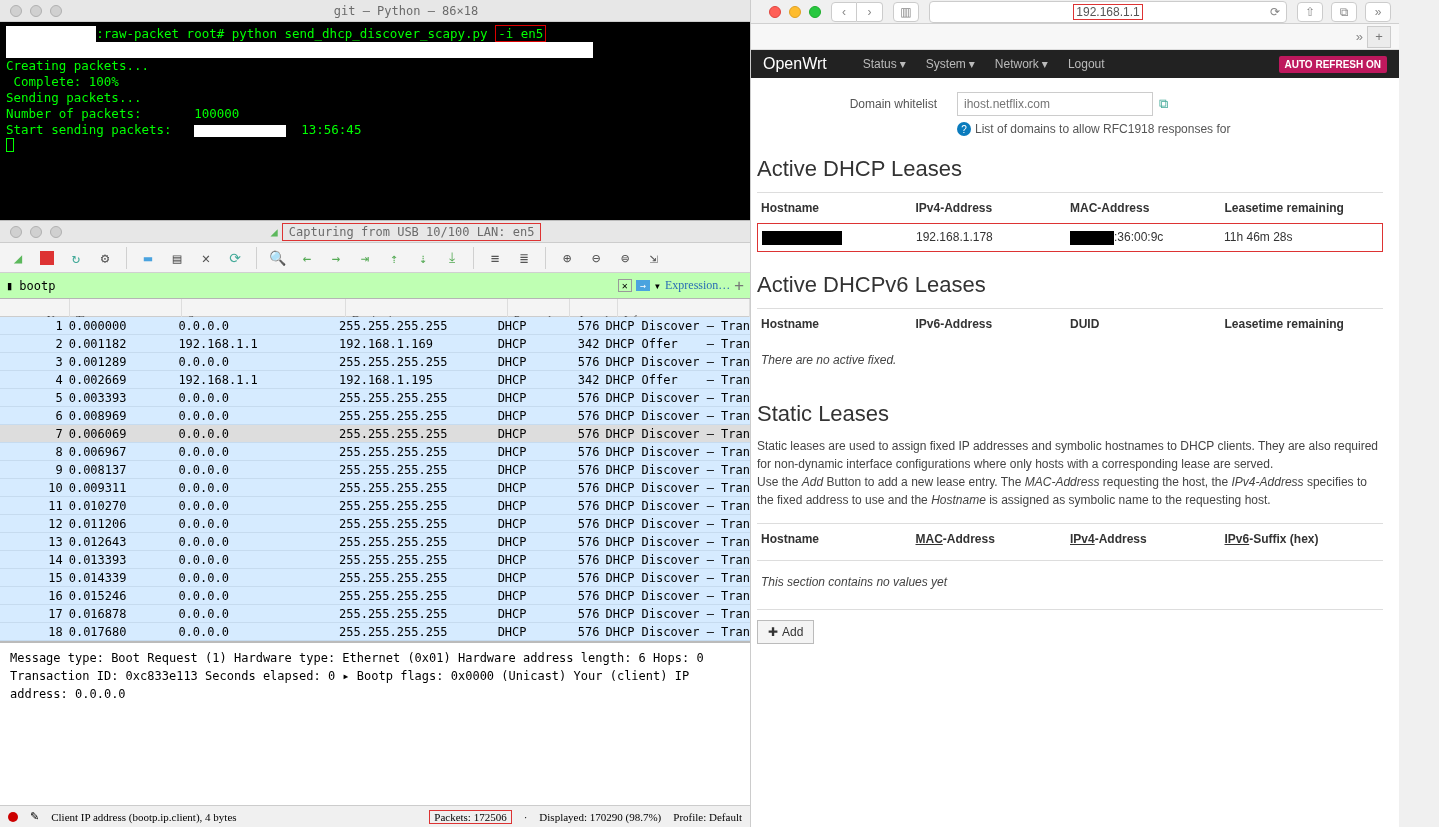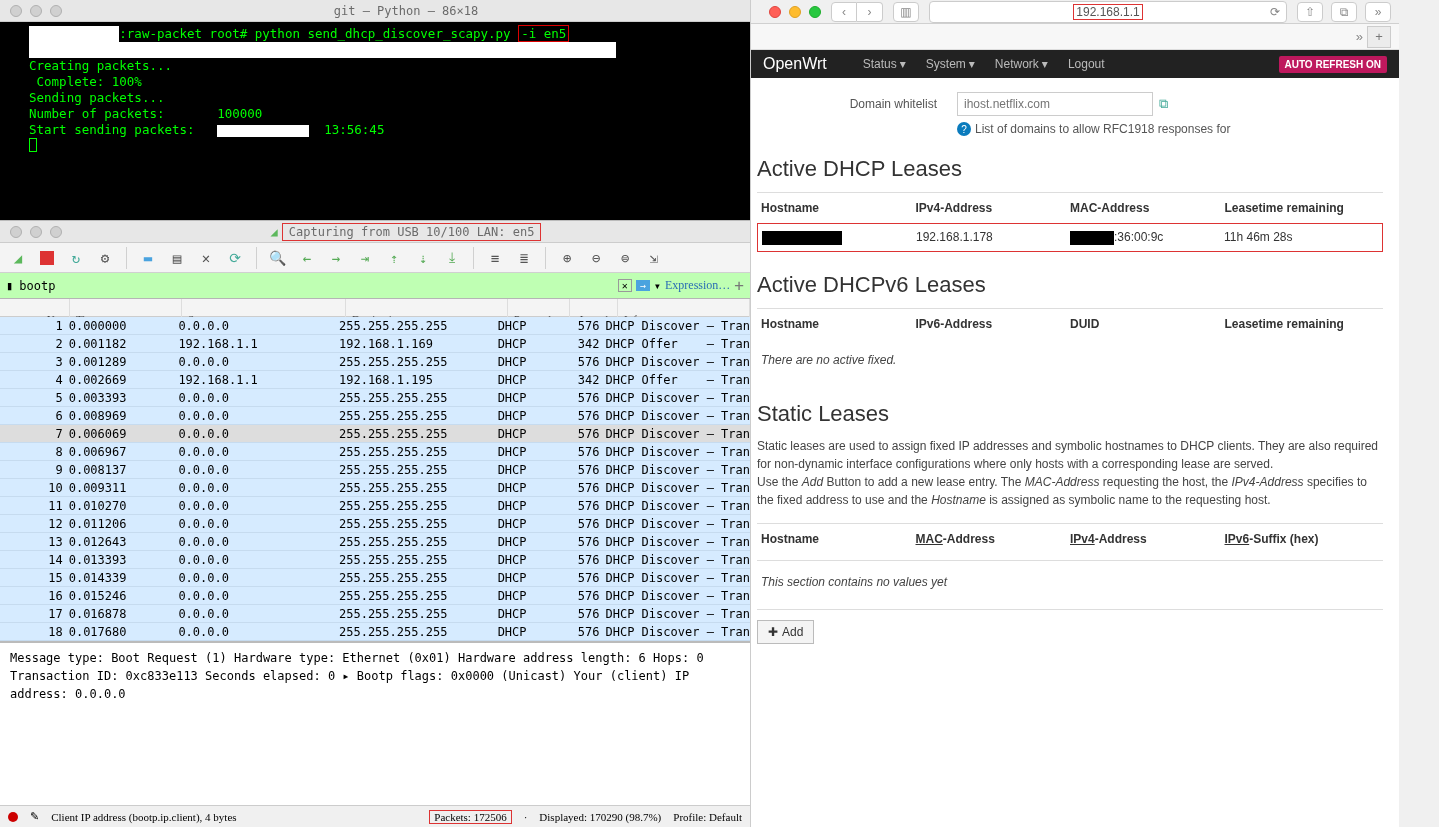--- a/index.html
+++ b/index.html
@@ -6,21 +6,21 @@
   body { width: 1439px; height: 827px; font-family: -apple-system, "Helvetica Neue", Arial, sans-serif; font-size: 13px; background: #f0f0f0; display: flex; overflow: hidden; }
   .left-col { width: 750px; display: flex; flex-direction: column; }
   .right-col { width: 649px; display: flex; flex-direction: column; border-left: 1px solid #ccc; }
 
   
   .terminal { height: 220px; background: #000; color: #00ff00; font-family: Menlo, monospace; font-size: 12.5px; display: flex; flex-direction: column; }
   .term-title { background: #e7e7e7; color: #555; height: 22px; display: flex; align-items: center; border-bottom: 1px solid #ccc; }
   .traffic { display: flex; gap: 8px; padding-left: 10px; }
   .dot { width: 12px; height: 12px; border-radius: 50%; background: #d0d0d0; border: 1px solid #b0b0b0; }
   .term-title-text { flex: 1; text-align: center; font-size: 12px; color: #6b6b6b; }
-  .term-body { padding: 4px 6px; line-height: 16px; white-space: pre; margin-left: 23px; }
+  .term-body { padding: 4px 6px; line-height: 16px; white-space: pre; }
   .prompt-bg { background: #fff; color: #000; display: inline-block; }
   .redbox { border: 1px solid #d00; padding: 0 2px; }
   .cursor { display: inline-block; width: 8px; height: 14px; border: 1px solid #0f0; }
   .whiteblock { background: #fff; display: inline-block; width: 92px; height: 12px; vertical-align: middle; }
 
   
   .wireshark { flex: 1; display: flex; flex-direction: column; background: #fff; border-top: 1px solid #bbb; font-family: Menlo, monospace; font-size: 12px; }
   .ws-title { background: #e7e7e7; height: 22px; display: flex; align-items: center; border-bottom: 1px solid #ccc; }
   .ws-title-text { flex: 1; text-align: center; color: #6b6b6b; font-size: 12px; }
   .ws-title-inner { border: 1px solid #d33; padding: 1px 6px; color: #6b6b6b; }

